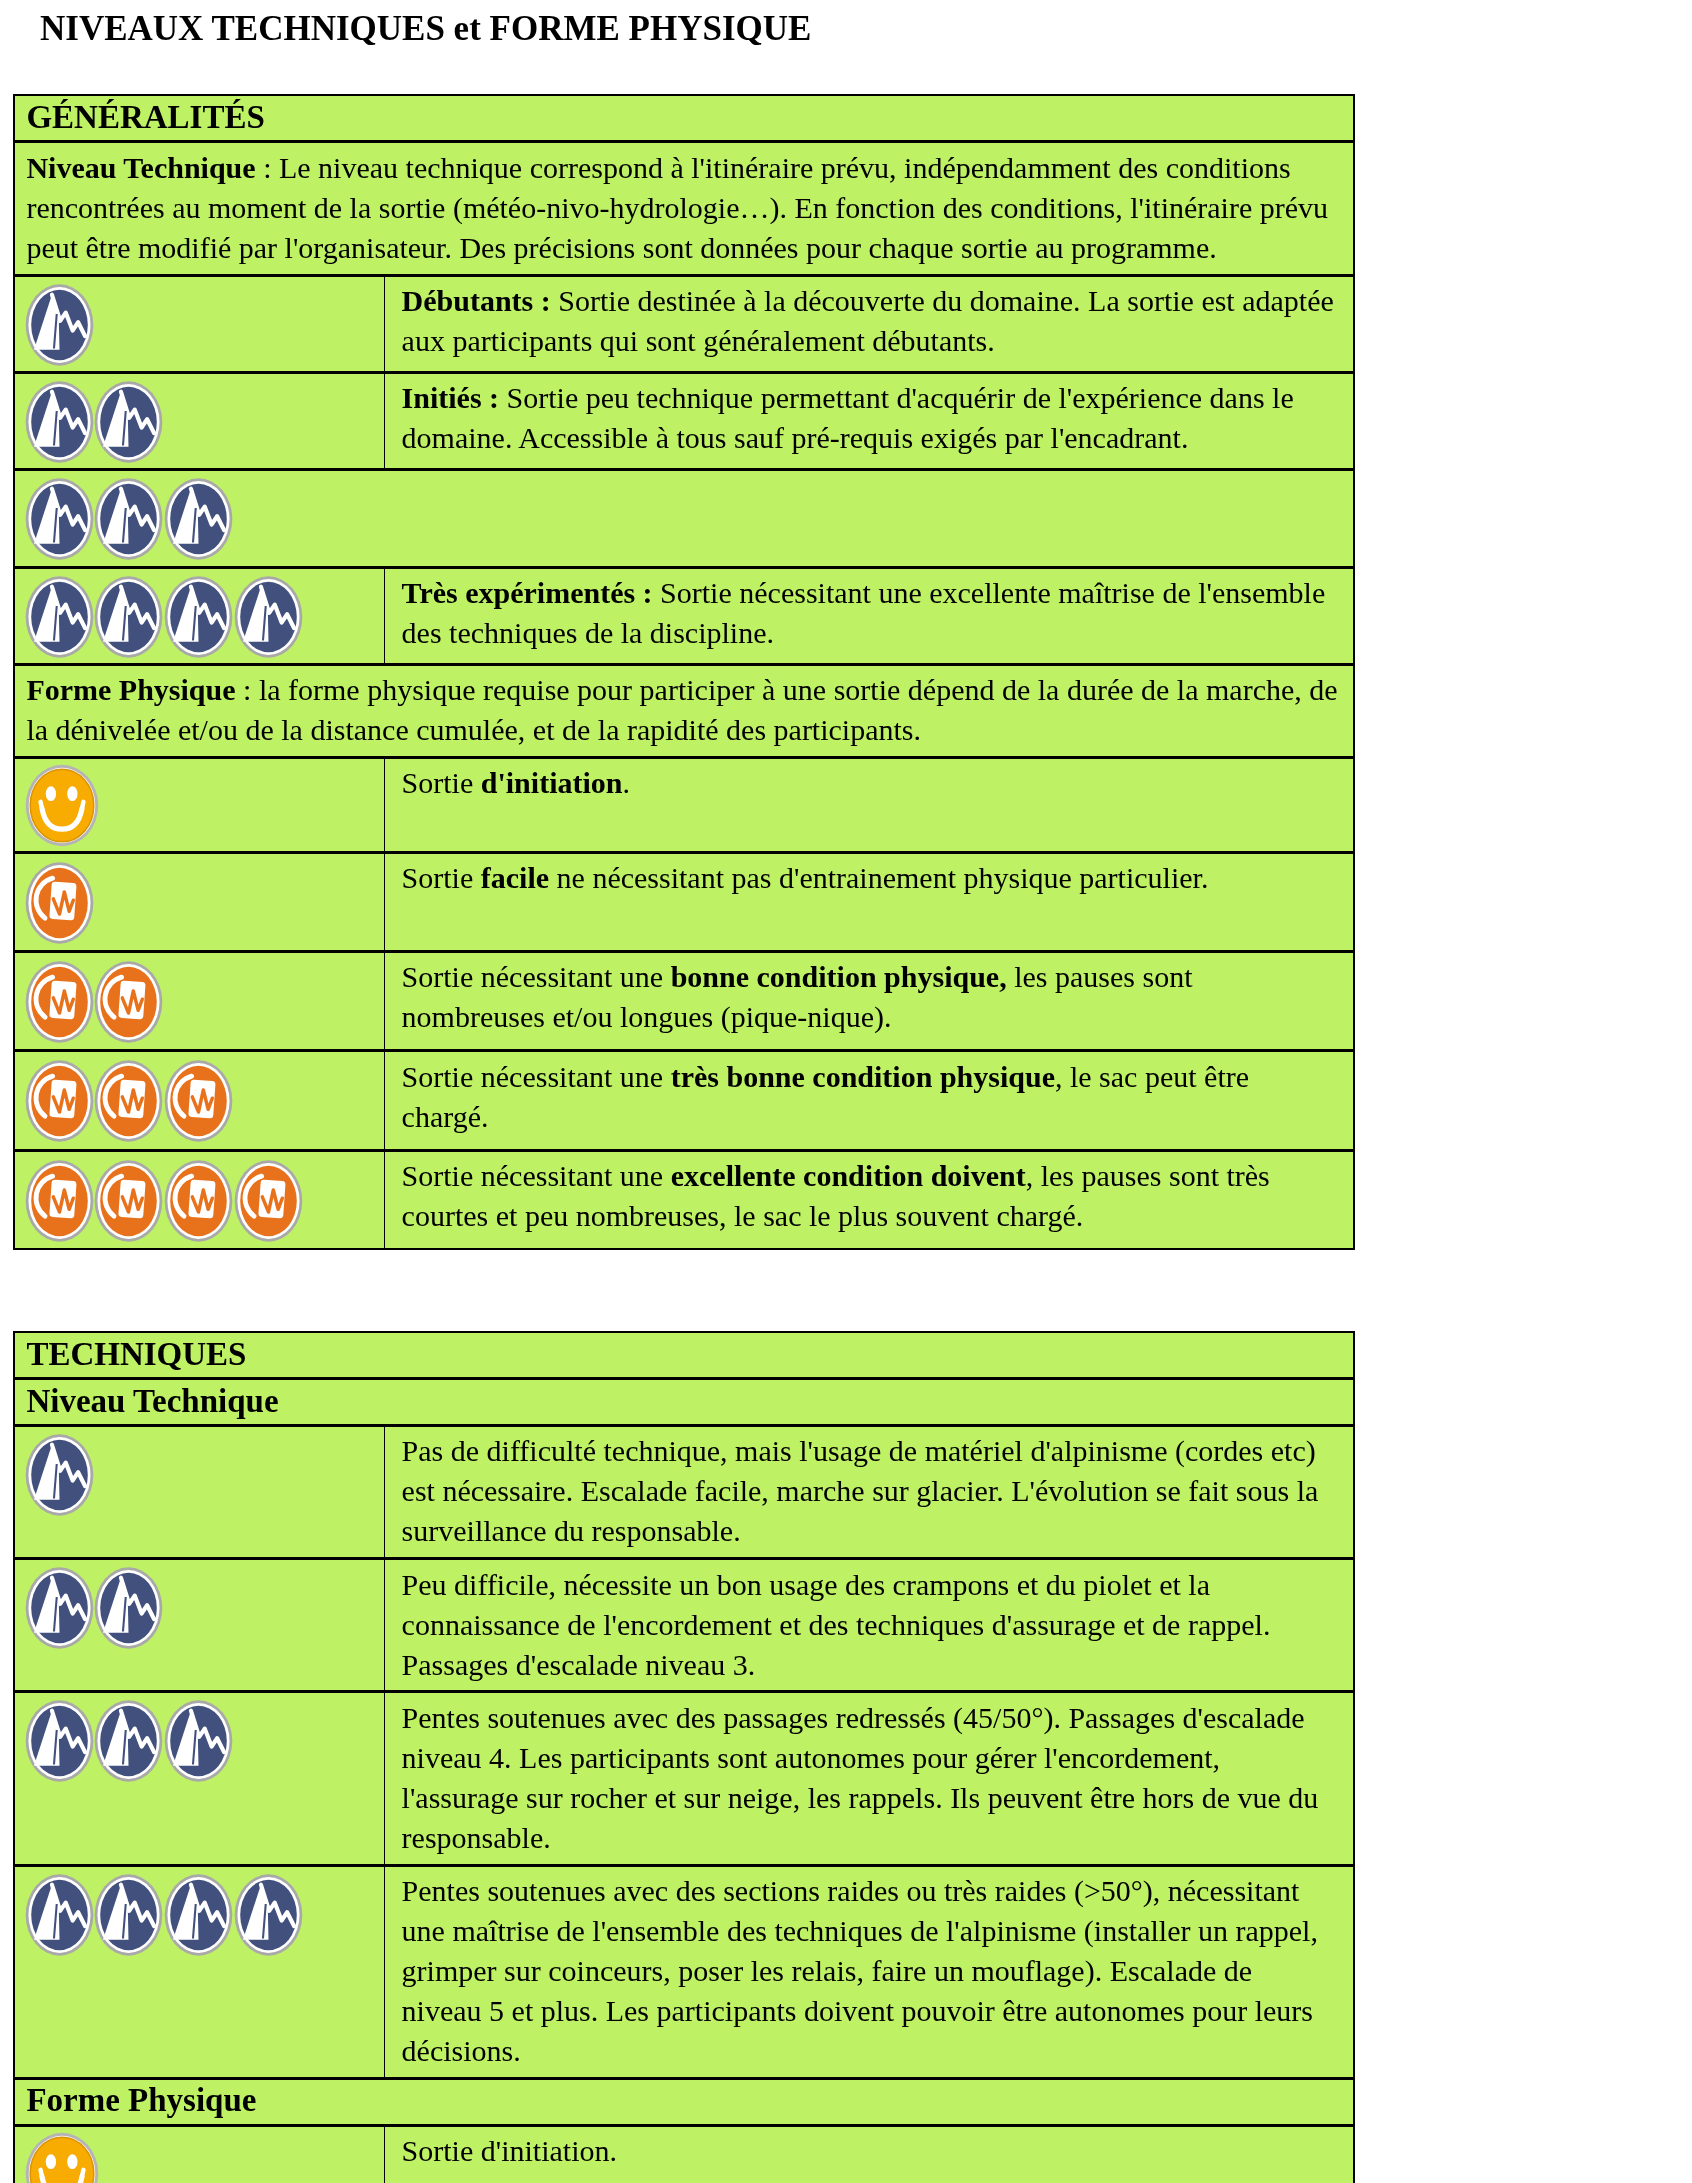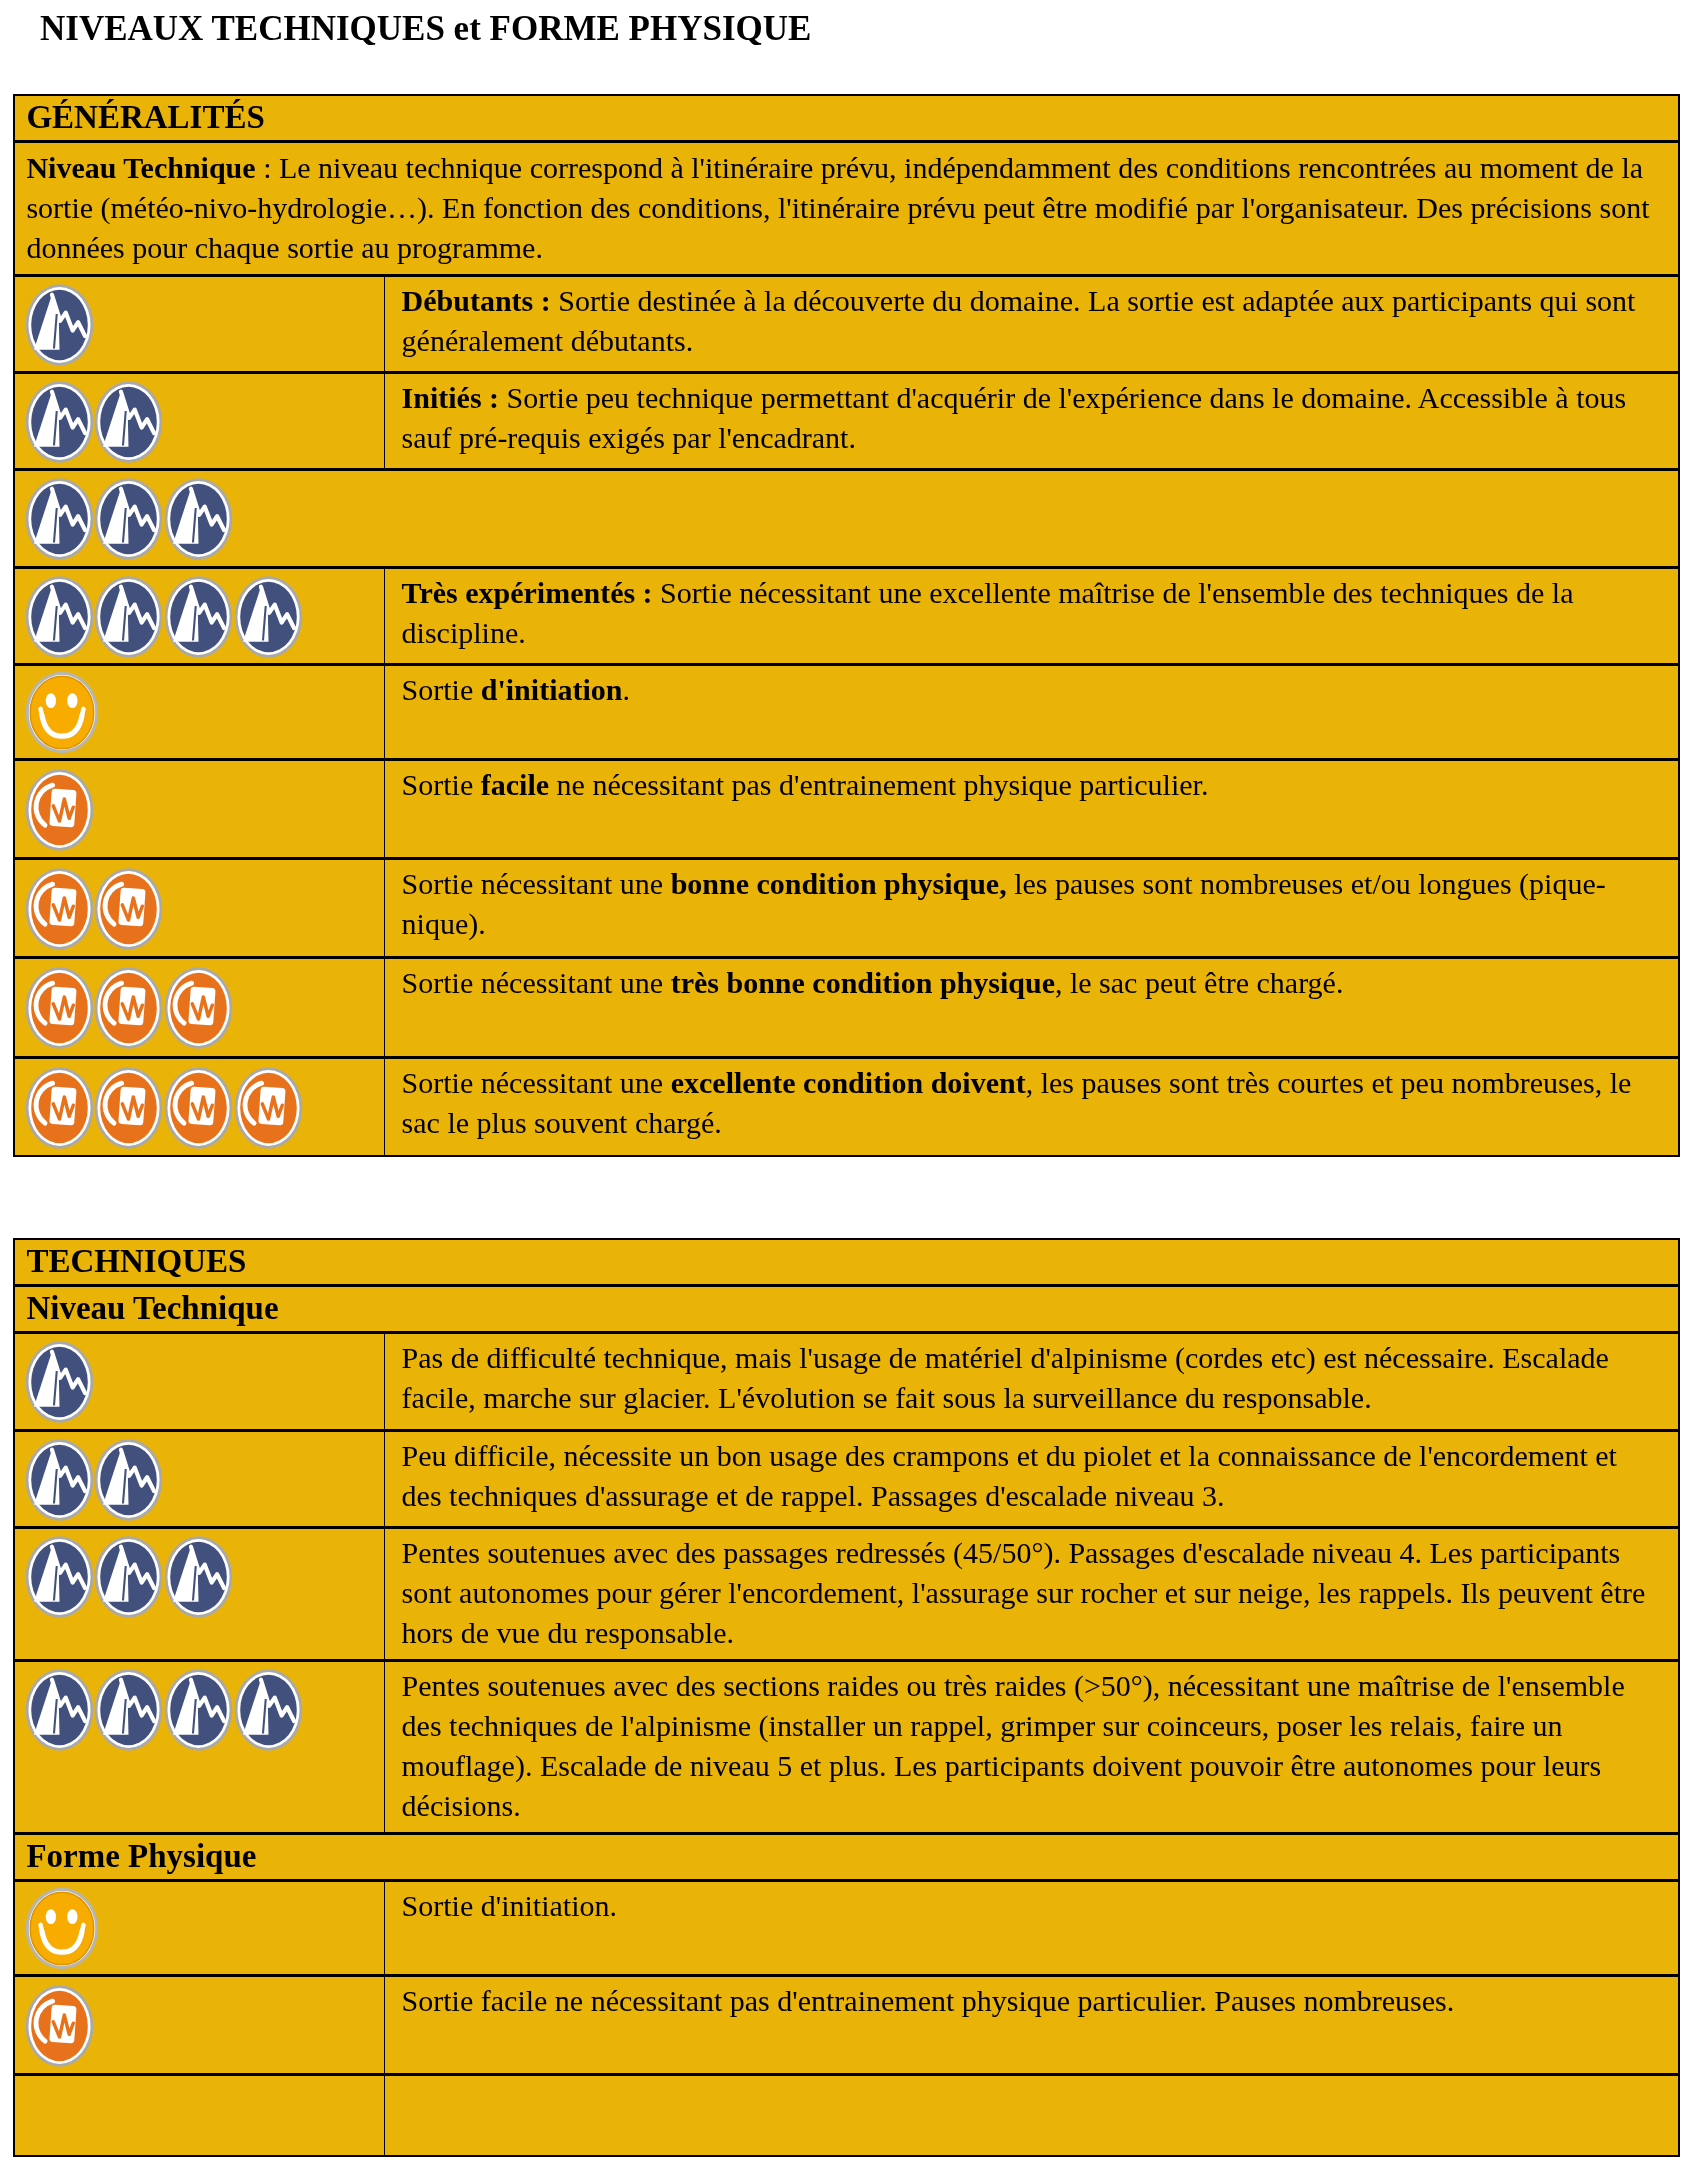--- a/index.html
+++ b/index.html
@@ -6,22 +6,22 @@
   body{
     width:1693px;height:2183px;overflow:hidden;color:#000;
     font-family:"Liberation Serif","DejaVu Serif",serif;
     font-size:30px;line-height:40px;
   }
   .page-title{
     margin:8.4px 0 0 40px;
     font-size:35px;font-weight:bold;line-height:42px;
   }
   .doc-table{
-    margin:0 0 0 12.6px;width:1667px;
-    border:2.5px solid #000;box-sizing:border-box;background:#eab308;
+    margin:0 0 0 12.6px;width:1342px;
+    border:2.5px solid #000;box-sizing:border-box;background:#bef264;
   }
   .doc-table.first{margin-top:44px;}
   .doc-table.second{margin-top:81px;}
   .row{box-sizing:border-box;border-bottom:3.4px solid #000;display:flex;align-items:stretch;}
   .row:last-child{border-bottom:none;}
   .row.header,.row.subheader{
     display:block;padding:1.7px 11.8px 3.4px 11.8px;
     font-weight:bold;font-size:33px;line-height:39px;min-height:39px;
   }
   .row.paragraph{display:block;padding:4.2px 13.5px 5.9px 11.8px;}
@@ -138,20 +138,21 @@
     <ellipse cx="50" cy="60" rx="49" ry="59" fill="#a9a9a9"></ellipse>
     <ellipse cx="50" cy="60" rx="45" ry="55" fill="#ffffff"></ellipse>
     <ellipse cx="50" cy="60" rx="41" ry="51" fill="#41507d"></ellipse>
     <polygon points="13,96 39,16 49,52 50,96" fill="#ffffff"></polygon>
     <polyline points="39,16 51,54 59,42 69,68 77,56 87,76" fill="none" stroke="#ffffff" stroke-width="6" stroke-linejoin="round" stroke-linecap="round"></polyline>
     <line x1="46" y1="44" x2="42" y2="94" stroke="#41507d" stroke-width="3"></line>
   </svg>
       </div>
       <div class="cell-text"><span class="seg bold">Très expérimentés :</span><span class="seg"> Sortie nécessitant une excellente maîtrise de l'ensemble des techniques de la discipline.</span></div>
     </div>
+    <div class="row paragraph"><span class="seg bold">Forme Physique</span><span class="seg"> : la forme physique requise pour participer à une sortie dépend de la durée de la marche, de la dénivelée et/ou de la distance cumulée, et de la rapidité des participants.</span></div>
     <div class="row level">
       <div class="cell-icons">
         <svg class="badge" width="74" height="83" viewBox="0 0 100 112" aria-hidden="true">
     <ellipse cx="50" cy="56" rx="49" ry="55" fill="#b5b5b5"></ellipse>
     <ellipse cx="50" cy="56" rx="45" ry="51" fill="#ffffff"></ellipse>
     <ellipse cx="50" cy="56" rx="43" ry="49" fill="#f8ab00" stroke="#d99400" stroke-width="2"></ellipse>
     <ellipse cx="35" cy="40" rx="7" ry="10" fill="#ffffff"></ellipse>
     <ellipse cx="64" cy="40" rx="7" ry="10" fill="#ffffff"></ellipse>
     <path d="M 23,60 Q 28,88 50,88 Q 72,88 77,60" fill="none" stroke="#ffffff" stroke-width="7" stroke-linecap="round"></path>
     <path d="M 23,60 l -2,-9" fill="none" stroke="#ffffff" stroke-width="6" stroke-linecap="round"></path>

